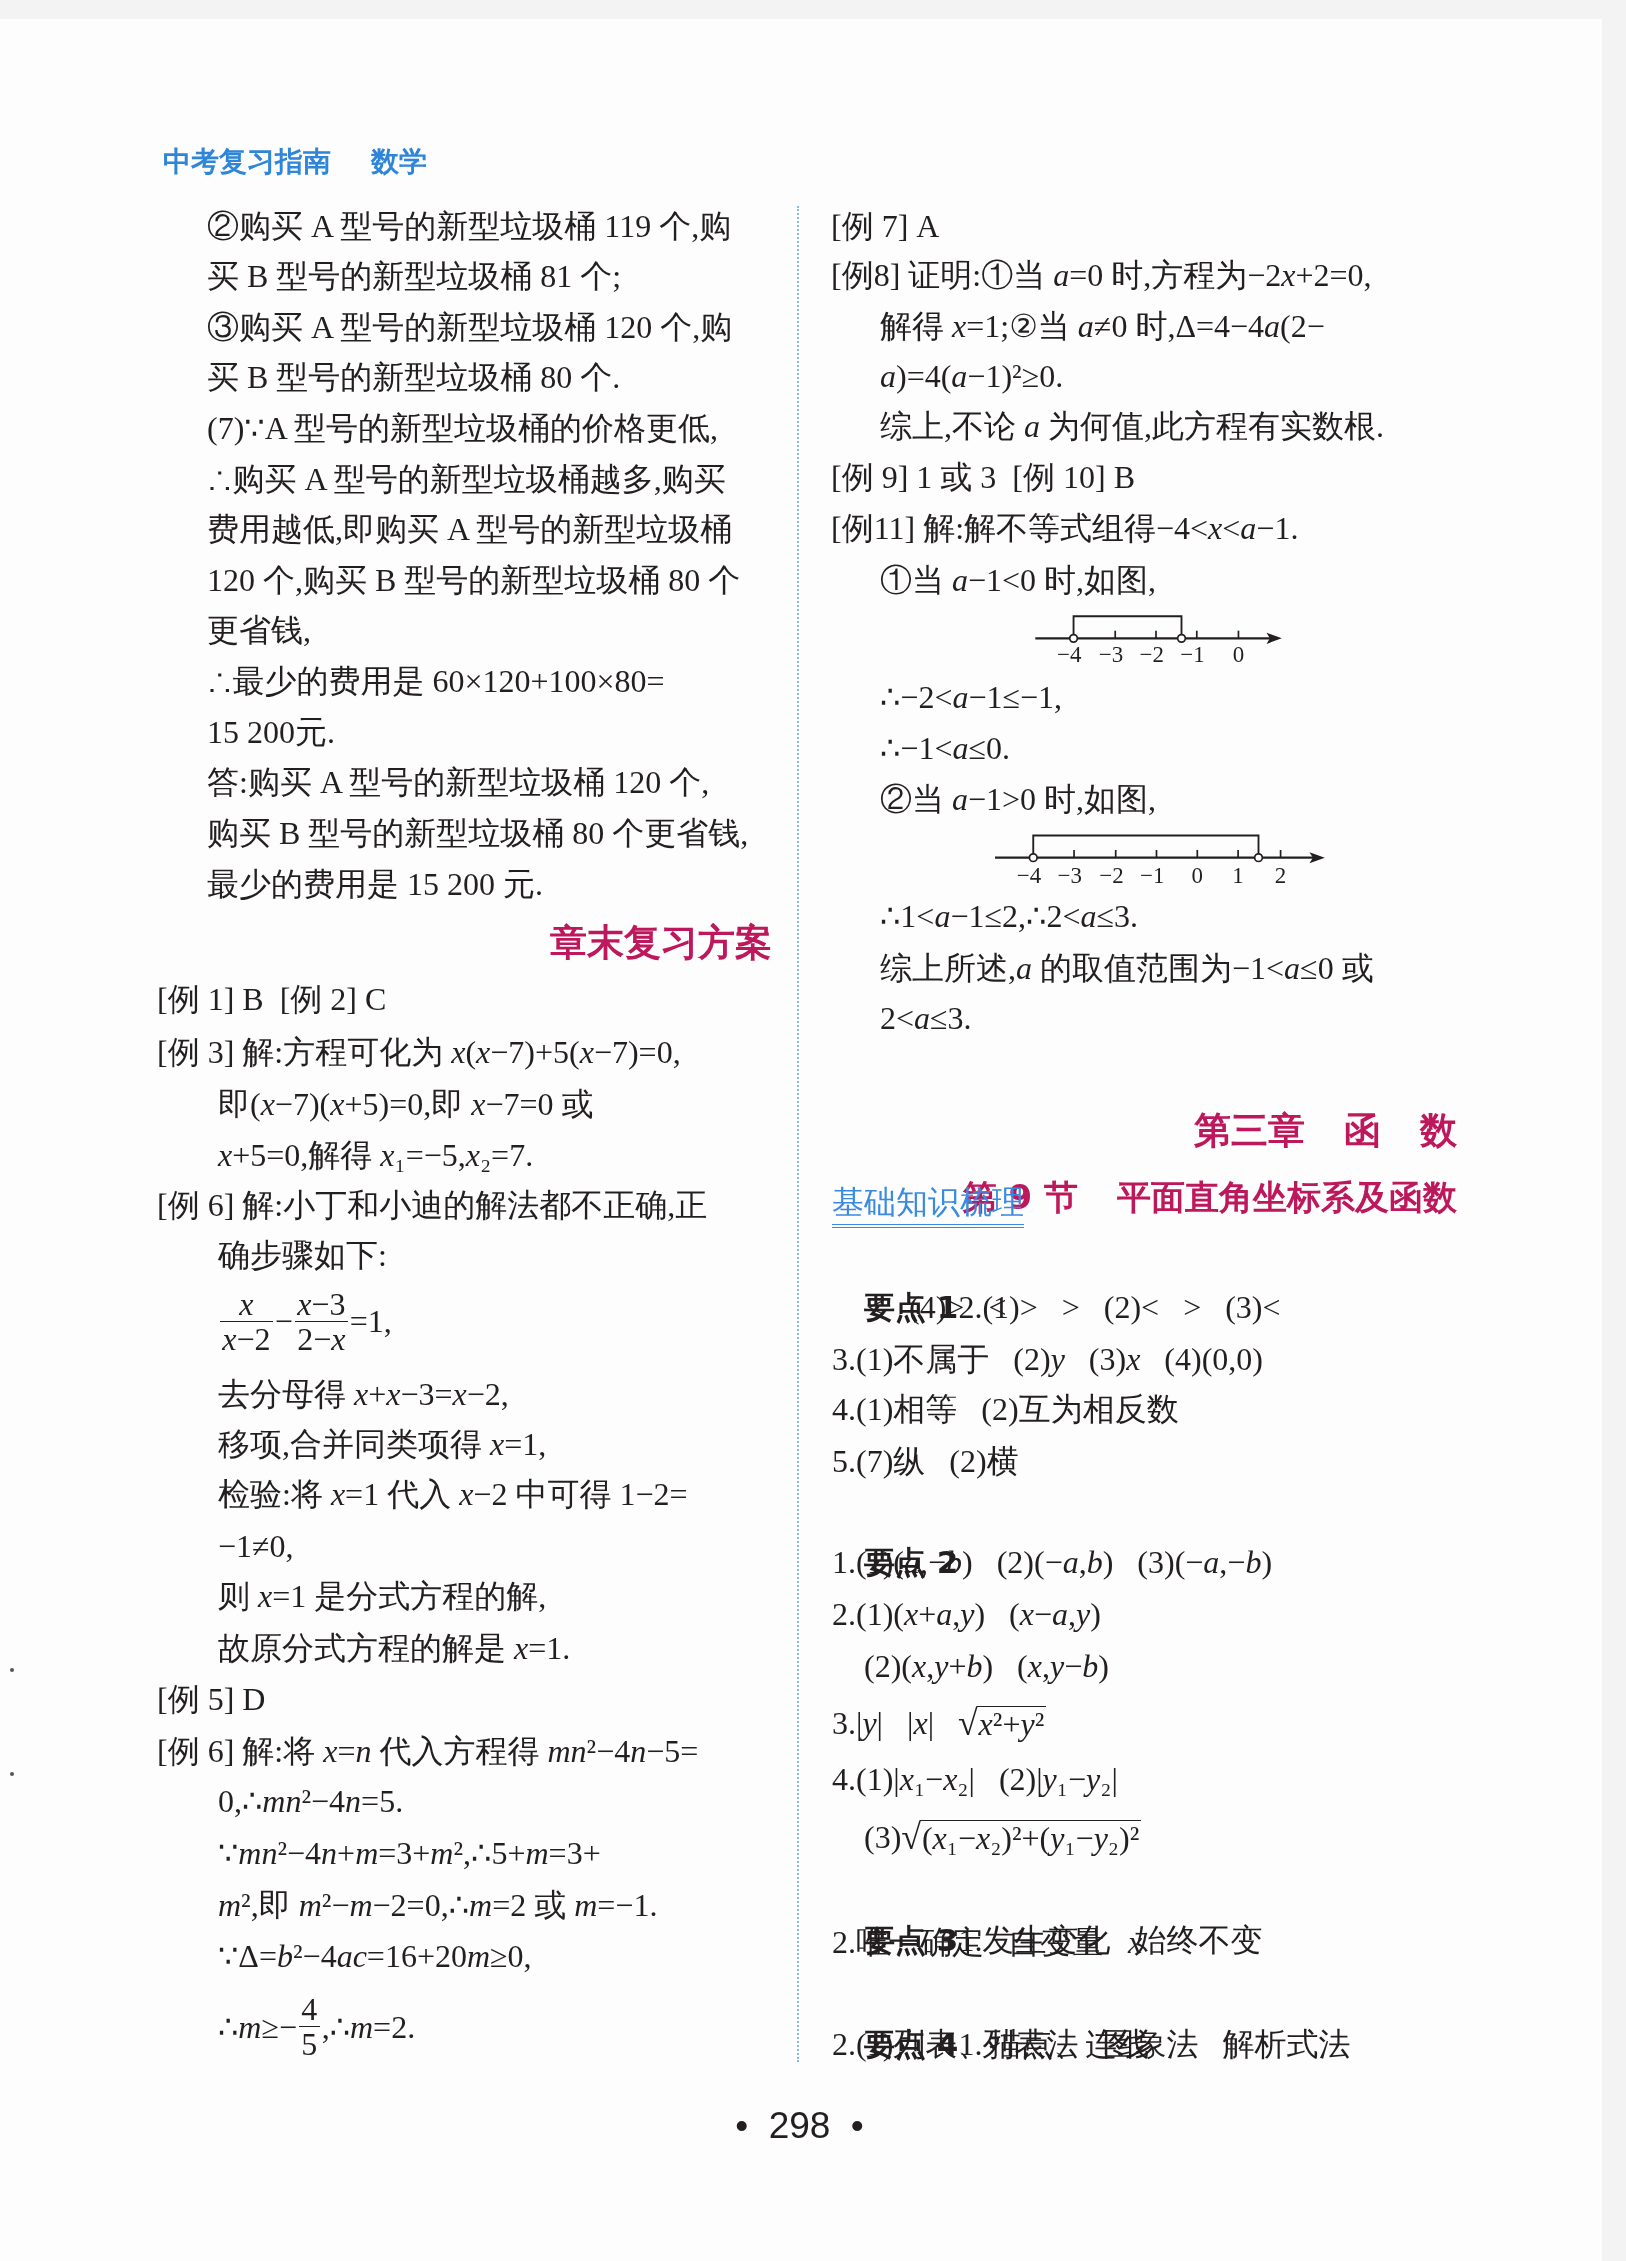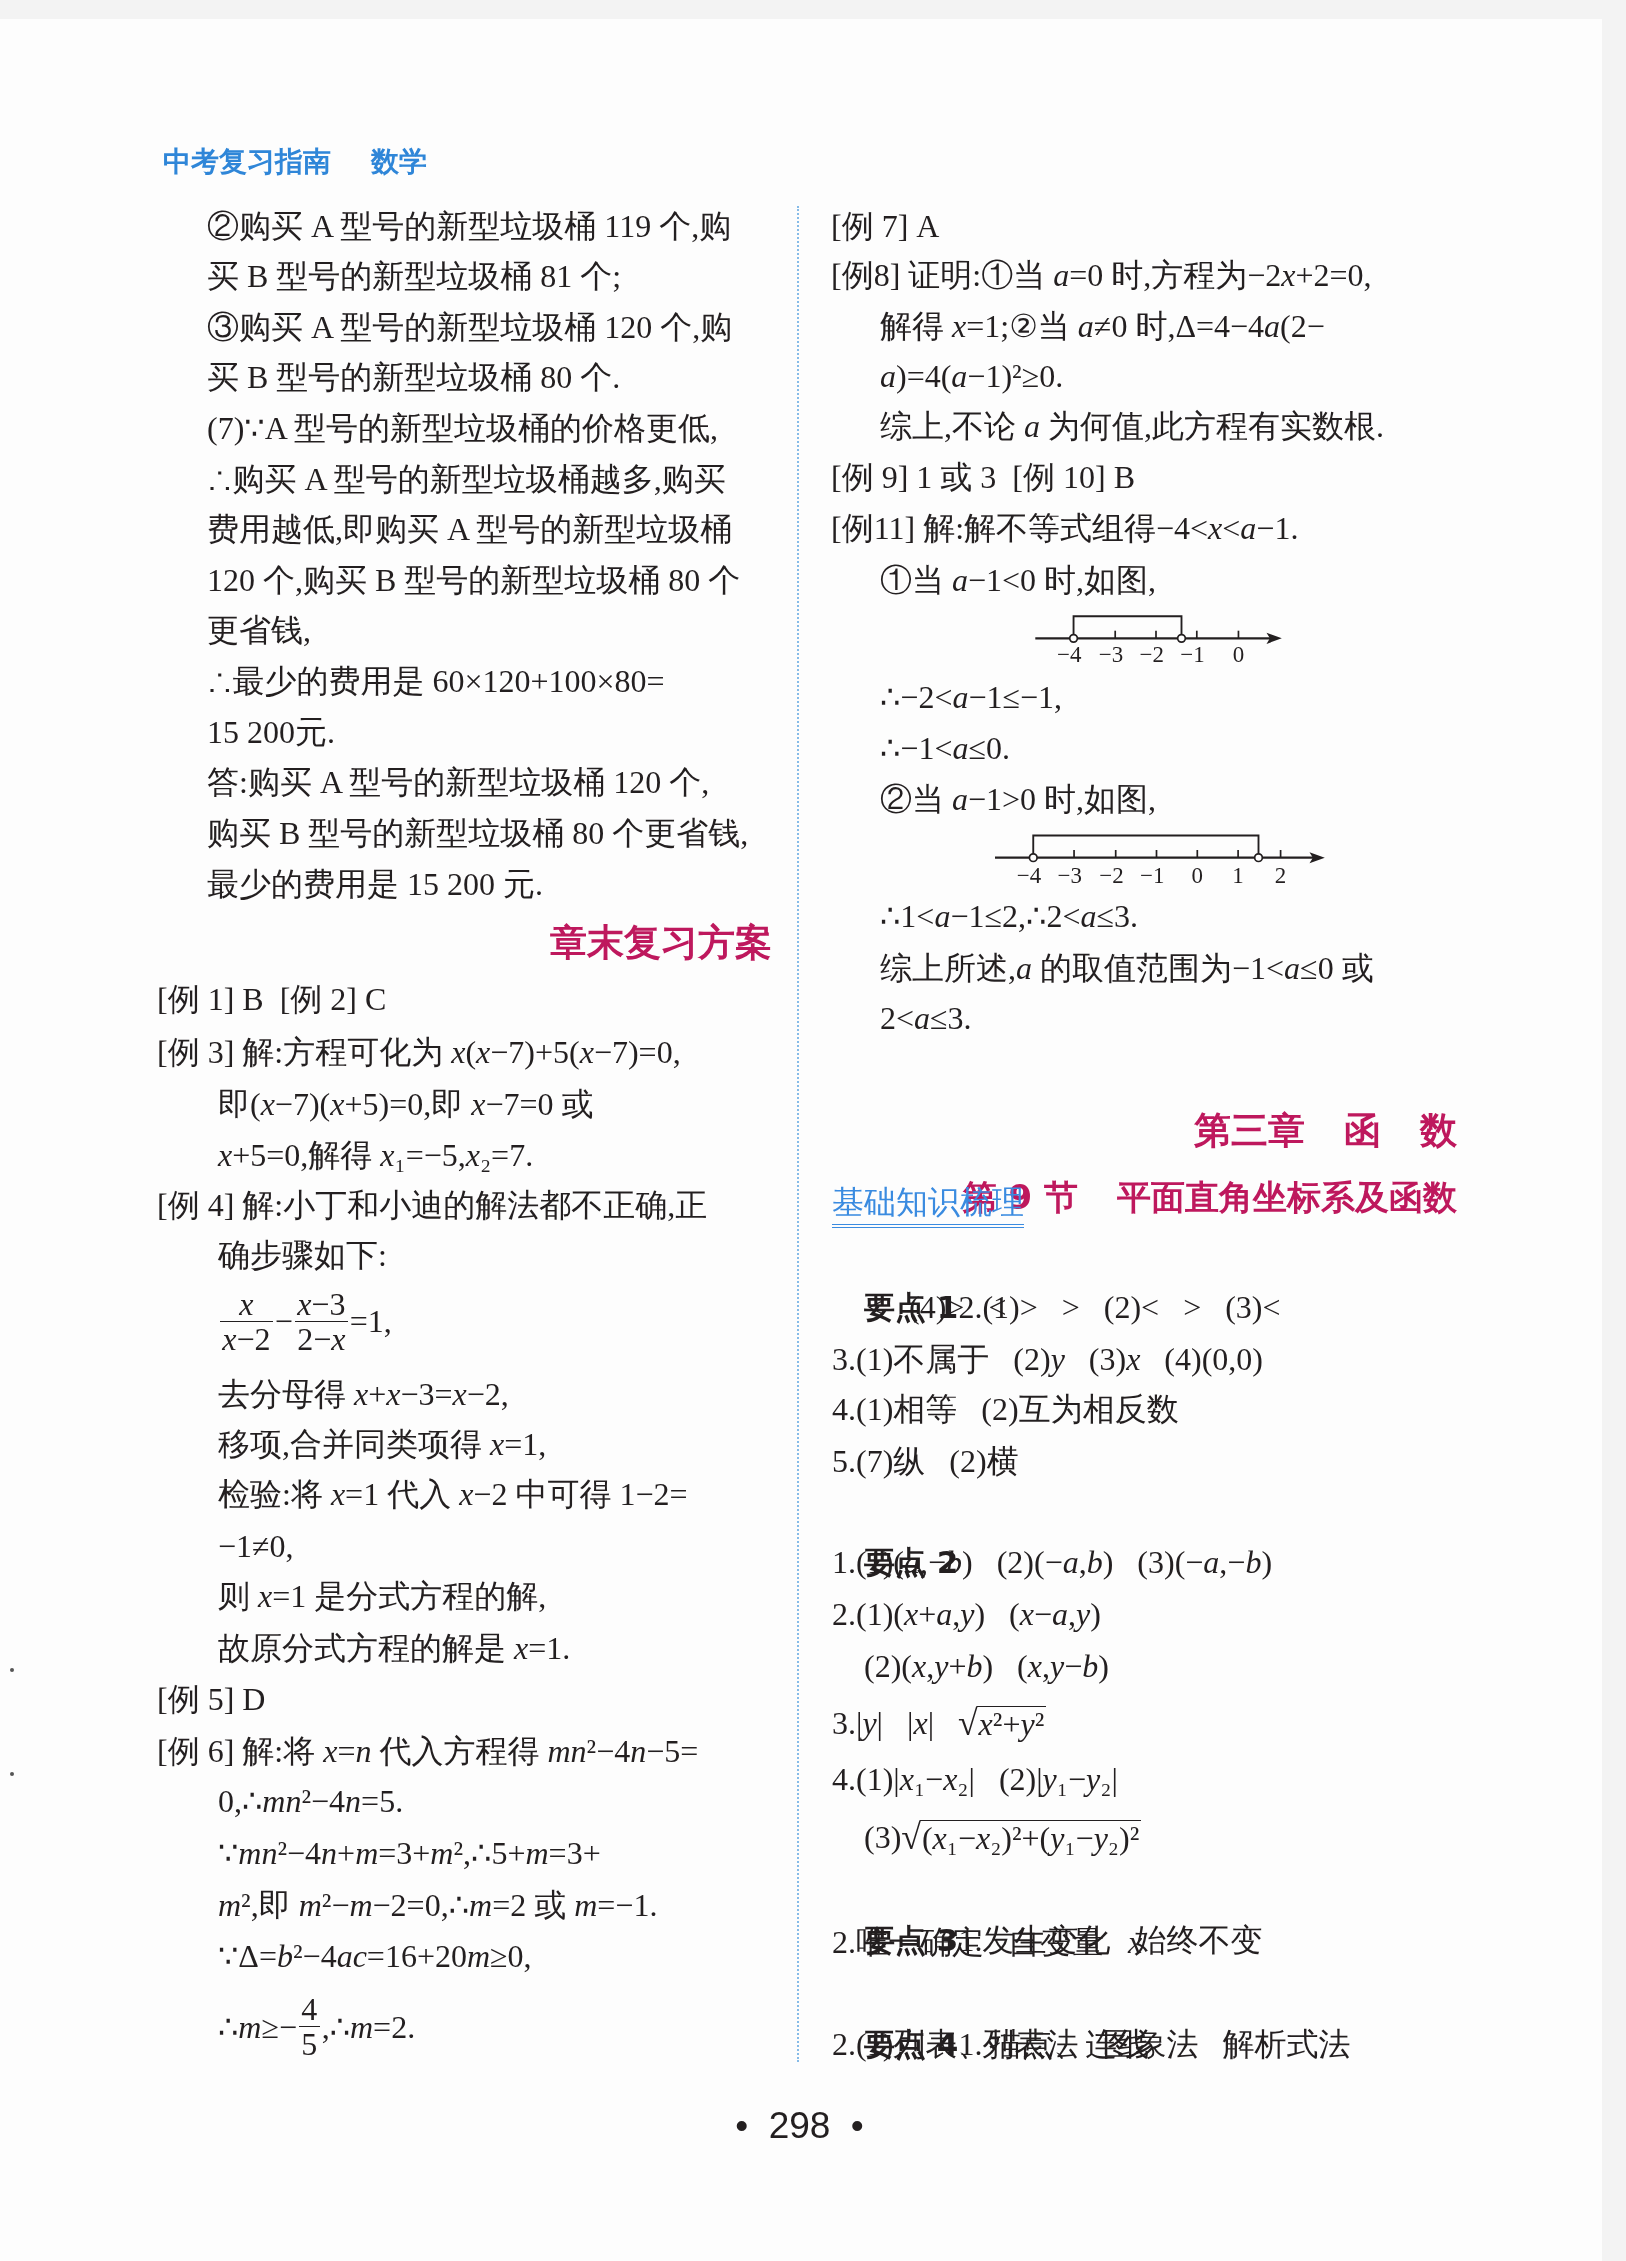--- a/index.html
+++ b/index.html
@@ -80,21 +80,21 @@
   <div class="ln mx" style="left:207px; top:757px;">答:购买 A 型号的新型垃圾桶 120 个,</div>
   <div class="ln mx" style="left:207px; top:808px;">购买 B 型号的新型垃圾桶 80 个更省钱,</div>
   <div class="ln mx" style="left:207px; top:859px;">最少的费用是 15 200 元.</div>
 
   <div class="title-blue" style="left:157px; width:615px; top:917px; height:51px; line-height:51px; font-size:37px;">章末复习方案</div>
 
   <div class="ln mx" style="left:157px; top:974px;">[例 1] B  [例 2] C</div>
   <div class="ln mx" style="left:157px; top:1027px;">[例 3] 解:方程可化为 <i>x</i>(<i>x</i>−7)+5(<i>x</i>−7)=0,</div>
   <div class="ln mx" style="left:218px; top:1079px;">即(<i>x</i>−7)(<i>x</i>+5)=0,即 <i>x</i>−7=0 或</div>
   <div class="ln mx" style="left:218px; top:1130px;"><i>x</i>+5=0,解得 <i>x</i>₁=−5,<i>x</i>₂=7.</div>
-  <div class="ln mx" style="left:157px; top:1180px;">[例 4] 解:小丁和小迪的解法都不正确,正</div>
+  <div class="ln mx" style="left:157px; top:1180px;">[例 6] 解:小丁和小迪的解法都不正确,正</div>
   <div class="ln mx" style="left:218px; top:1230px;">确步骤如下:</div>
 
   <div class="fl" style="left:218px; top:1285px;">
     <span class="frac">
       <span class="n mx"><i>x</i></span>
       <span class="d mx"><i>x</i>−2</span>
     </span>
     <span>−</span>
     <span class="frac">
       <span class="n mx"><i>x</i>−3</span>

